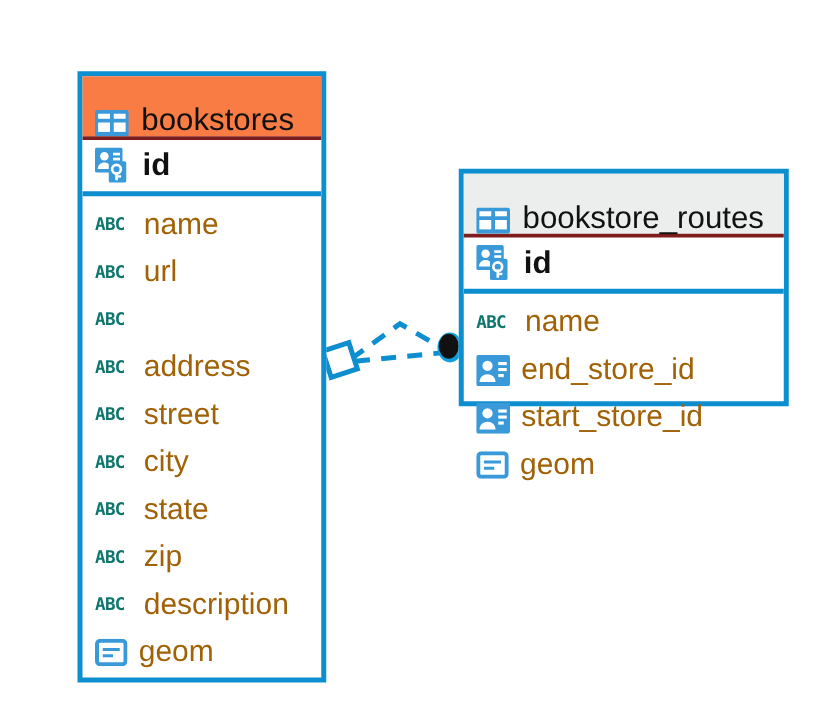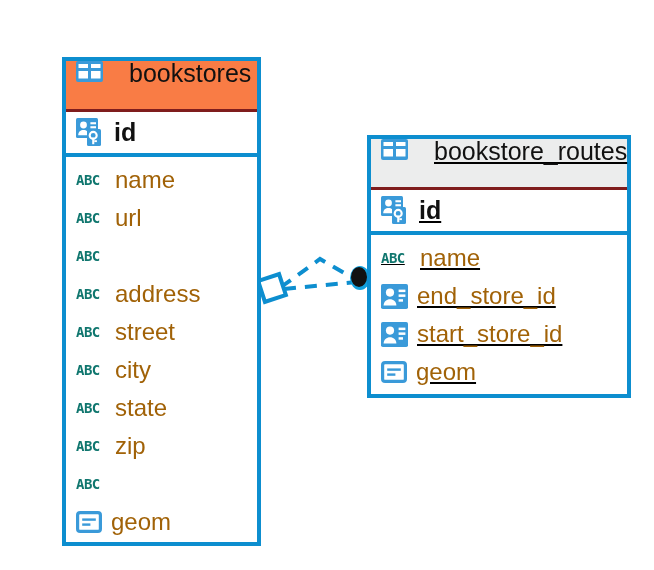--- a/index.html
+++ b/index.html
@@ -21,25 +21,25 @@
 
   
   .entity {
     position: absolute;
     box-sizing: border-box;
     border: 4px solid #0d8ecf;
     background: #ffffff;
   }
   .entity-header {
     display: flex;
-    align-items: flex-start;
+    align-items: flex-end;
     box-sizing: border-box;
     height: 48px;
     padding: 0 10px;
-    gap: 26px;
+    gap: 10px;
   }
   .entity-header.accent-orange { background: #f97c45; }
   .entity-header.accent-grey   { background: #eceded; }
   .entity-title {
     font-size: 25px;
     color: #111111;
     line-height: 1;
     white-space: nowrap;
   }
 
@@ -190,35 +190,36 @@
         <span class="field-label">state</span>
       </div>
 
       <div class="field-row">
         <span class="icon-abc">ABC</span>
         <span class="field-label">zip</span>
       </div>
 
       <div class="field-row">
         <span class="icon-abc">ABC</span>
+        <span class="field-label">description</span>
       </div>
 
       <div class="field-row">
         <svg class="icon icon-geom" viewBox="0 0 26 22" xmlns="http://www.w3.org/2000/svg">
           <rect x="1.6" y="1.6" width="22.8" height="18.8" rx="2.5" fill="#ffffff" stroke="#3a9ad9" stroke-width="3.2"></rect>
           <rect x="6.2" y="7.4" width="13.6" height="2.4" fill="#3a9ad9"></rect>
           <rect x="6.2" y="12.4" width="8.2" height="2.4" fill="#3a9ad9"></rect>
         </svg>
         <span class="field-label">geom</span>
       </div>
 
     </div>
   </div>
 
-  <div class="entity" style="left:367px; top:135px; width:264px; height:263px;text-decoration:underline;">
+  <div class="entity" style="left:367px; top:135px; width:264px; height:190px;">
 
     <div class="entity-header accent-grey">
       <svg class="icon icon-table" viewBox="0 0 27 21" xmlns="http://www.w3.org/2000/svg">
         <rect x="0" y="0" width="27" height="21" rx="2" fill="#3a9ad9"></rect>
         <rect x="2.5" y="3" width="9.5" height="4" fill="#ffffff"></rect>
         <rect x="15" y="3" width="9.5" height="4" fill="#ffffff"></rect>
         <rect x="2.5" y="10" width="9.5" height="7.5" fill="#ffffff"></rect>
         <rect x="15" y="10" width="9.5" height="7.5" fill="#ffffff"></rect>
       </svg>
       <span class="entity-title">bookstore_routes</span>

